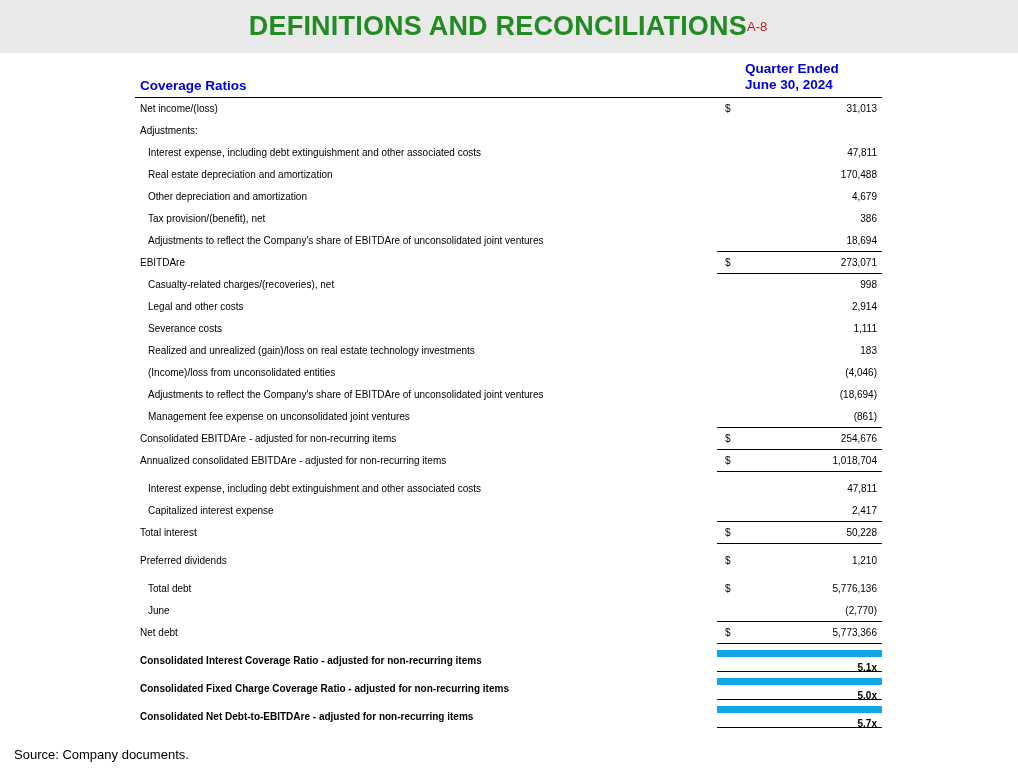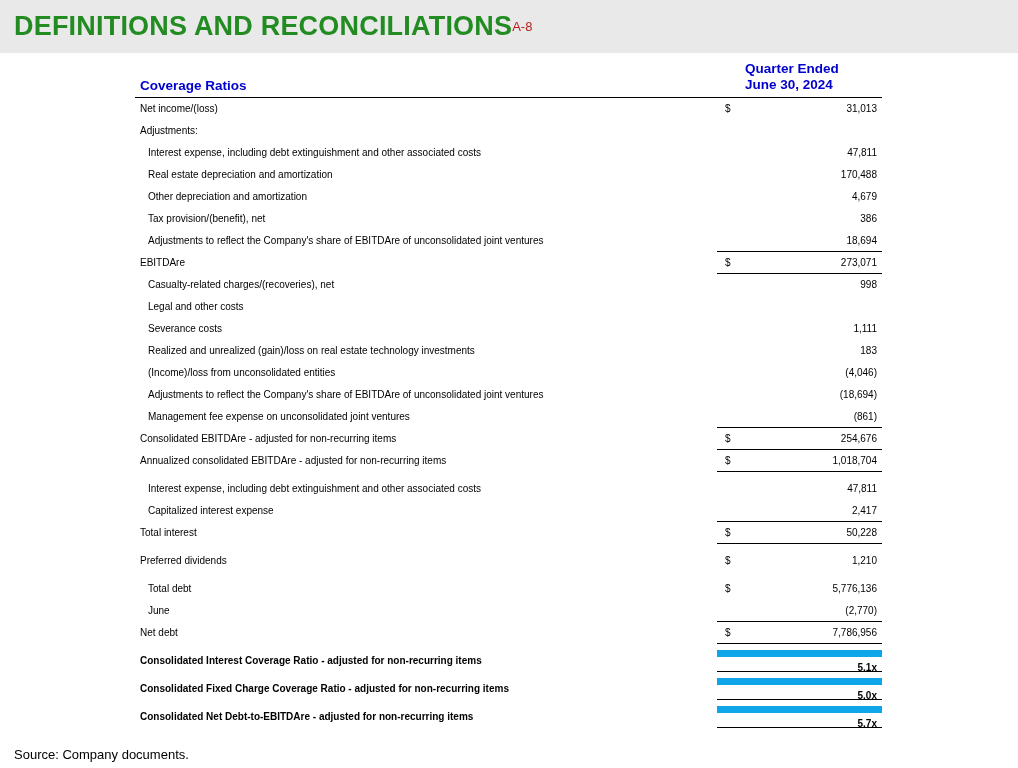--- a/index.html
+++ b/index.html
@@ -13,21 +13,21 @@
     position: relative;
     width: 1018px; height: 768px;
     background: #ffffff;
     overflow: hidden;
   }
   .titlebar {
     height: 53px;
     background: var(--bar, #e9e9e9);
     display: flex;
     align-items: center;
-    justify-content: flex-start;
+    justify-content: center;
     padding: 0 16px 0 14px;
     box-sizing: border-box;
   }
   .title {
     margin: 0;
     font-size: 27px;
     font-weight: 700;
     color: var(--green, #228b22);
     letter-spacing: 0.2px;
     white-space: nowrap;
@@ -155,20 +155,24 @@
           </div>
           <div class="row">
             <div class="label indent">Casualty-related charges/(recoveries), net</div>
             <div class="valgroup">
               <span class="dollar"></span>
               <span class="value">998</span>
             </div>
           </div>
           <div class="row">
             <div class="label indent">Legal and other costs</div>
+            <div class="valgroup">
+              <span class="dollar"></span>
+              <span class="value">2,914</span>
+            </div>
           </div>
           <div class="row">
             <div class="label indent">Severance costs</div>
             <div class="valgroup">
               <span class="dollar"></span>
               <span class="value">1,111</span>
             </div>
           </div>
           <div class="row">
             <div class="label indent">Realized and unrealized (gain)/loss on real estate technology investments</div>
@@ -251,21 +255,21 @@
             <div class="label indent">June</div>
             <div class="valgroup rb">
               <span class="dollar"></span>
               <span class="value">(2,770)</span>
             </div>
           </div>
           <div class="row">
             <div class="label">Net debt</div>
             <div class="valgroup rb">
               <span class="dollar">$</span>
-              <span class="value">7,786,956</span>
+              <span class="value">5,773,366</span>
             </div>
           </div>
           <div class="row bold spacer">
             <div class="label">Consolidated Interest Coverage Ratio - adjusted for non-recurring items</div>
             <div class="valgroup rt rb">
               <span class="dollar"></span>
               <span class="value">5.1x</span>
             </div>
           </div>
           <div class="row bold spacer">

